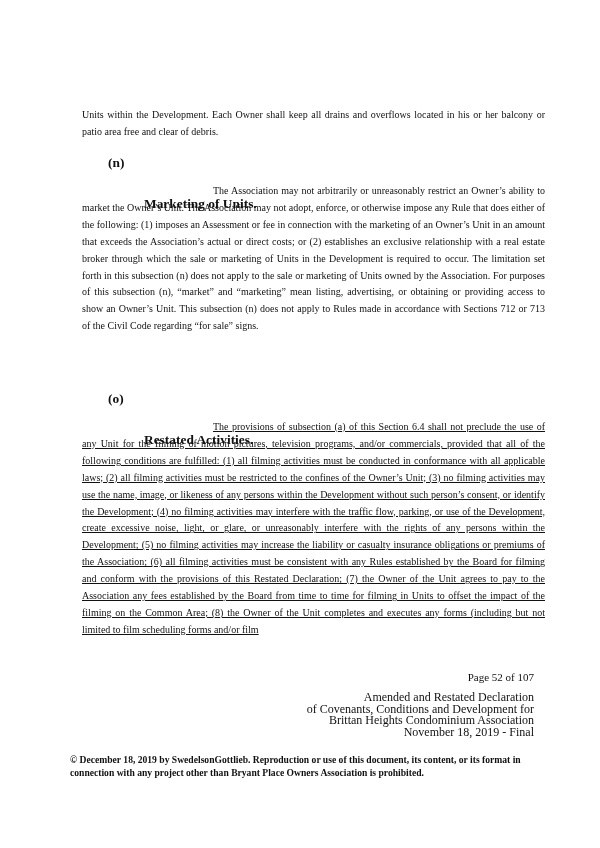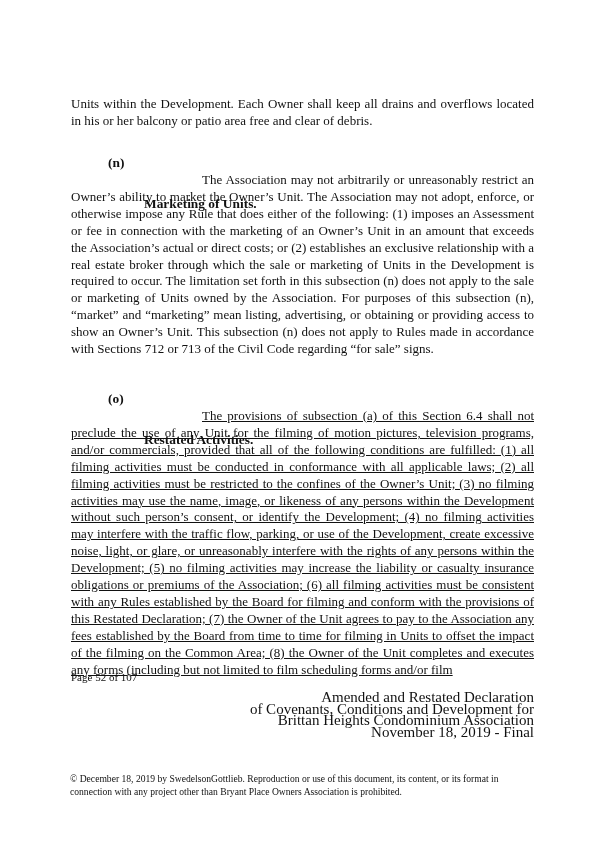--- a/index.html
+++ b/index.html
@@ -15,25 +15,25 @@
     font-family: "Liberation Serif", serif;
     color: #111111;
   }
   .page {
     position: absolute;
     left: 71px;
     top: 0;
     width: 463px;
   }
   .body-text {
-    font-size: 13px;
+    font-size: 10px;
     line-height: 16.9px;
     text-align: justify;
     text-align-last: left;
-    margin: 0;
+    margin: 11px;
   }
   .p1 { position: absolute; top: 96px; left: 0; width: 463px; }
   .heading {
     position: absolute;
     left: 0;
     font-size: 13.4px;
     line-height: 16.9px;
     font-weight: bold;
     white-space: nowrap;
   }
@@ -48,40 +48,40 @@
   }
   .para .indent { display: inline-block; width: 131px; }
   .p-n { top: 172px; }
   .p-o { top: 408px; text-decoration: underline; }
 
   .page-num {
     position: absolute;
     top: 671px;
     left: 0;
     width: 463px;
-    text-align: left;
+    text-align: right;
     font-size: 11px;
     line-height: 13px;
   }
   .footer-block {
     position: absolute;
     top: 692px;
     right: 0;
     text-align: right;
-    font-size: 15px;
+    font-size: 12px;
     line-height: 11.7px;
   }
   .copyright {
     position: absolute;
-    top: 773px;
+    top: 754px;
     left: -1px;
     width: 470px;
     font-size: 9.6px;
     line-height: 12.6px;
-    font-weight: normal;
+    font-weight: bold;
   }
 </style>
 </head>
 <body>
 
 <div class="page">
 
   <p class="body-text p1">Units within the Development. Each Owner shall keep all drains and overflows located in his or her balcony or patio area free and clear of debris.</p>
 
   <div class="heading h-n">

